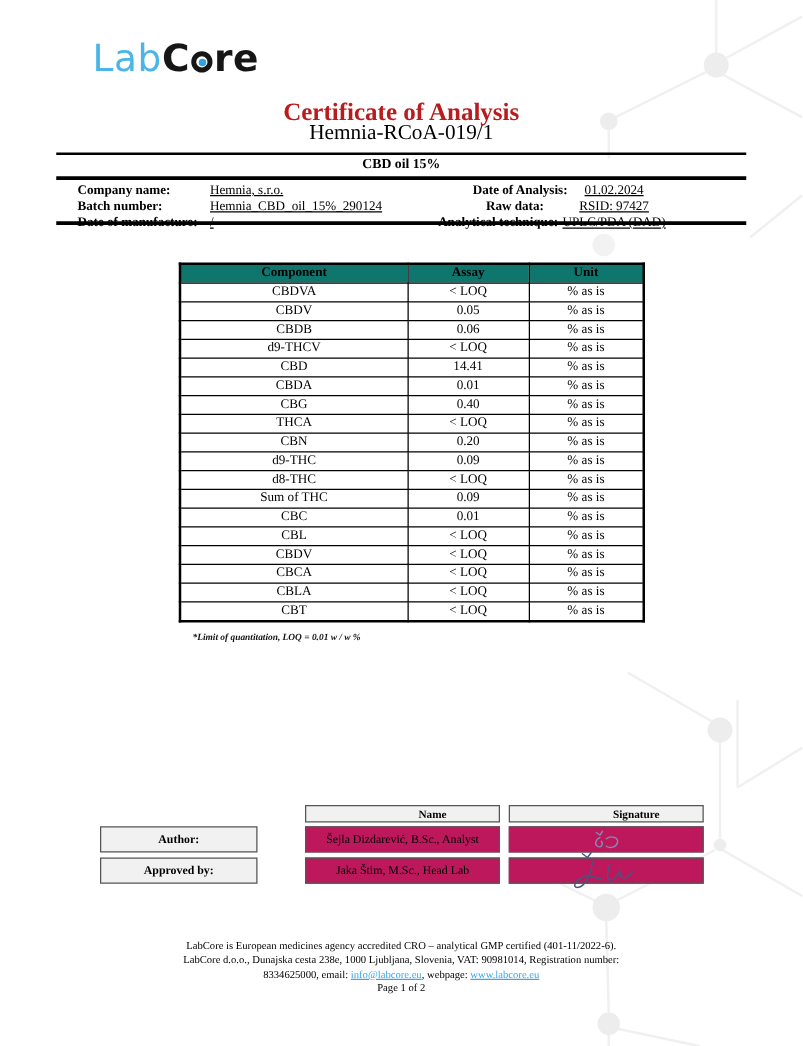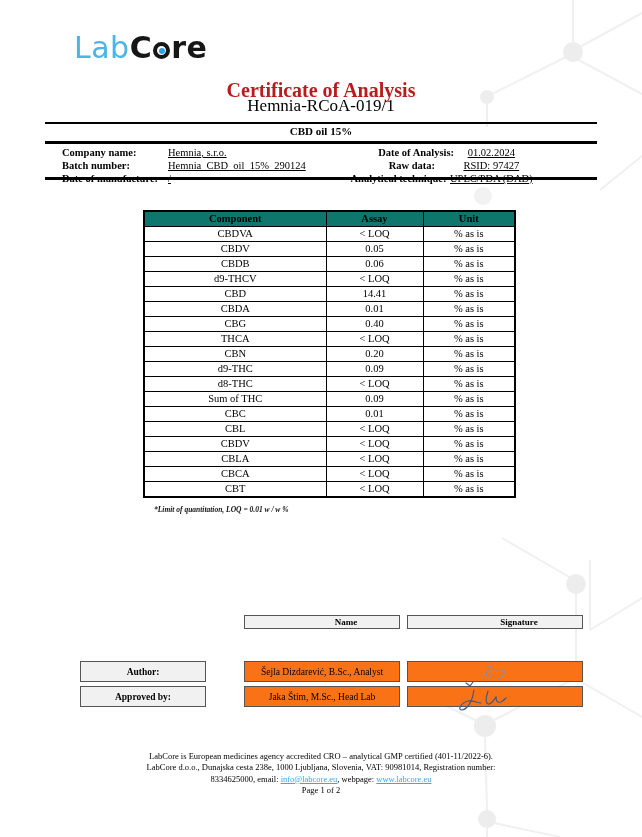--- a/index.html
+++ b/index.html
@@ -37,28 +37,28 @@
 
   
   table.results { position:absolute; left:143px; top:210px; border-collapse:collapse; table-layout:fixed; border:2px solid #000; }
   table.results th, table.results td { border:1px solid #000; text-align:center; padding:0; font-size:10.5px; overflow:hidden; }
   table.results th { height:15px; background:#0f766e; font-weight:bold; }
   table.results td { height:14.3px; line-height:14px; }
 
   .footnote { position:absolute; left:154px; top:505px; font-size:7.5px; font-style:italic; font-weight:bold; color:#111; }
 
   
-  .so-box { position:absolute; border:1px solid #555; background:#f97316; display:flex; align-items:center; justify-content:center; font-size:9.5px; }
+  .so-box { position:absolute; border:1px solid #555; background:#be185d; display:flex; align-items:center; justify-content:center; font-size:9.5px; }
   .so-head { height:14px; background:#f1f1f1; font-weight:bold; font-size:9px; }
   .so-role { left:80px; width:126px; height:21px; background:#f1f1f1; font-weight:bold; }
   .so-name { left:244px; width:156px; }
-  .so-sig  { left:407px; width:176px; overflow:visible; }
+  .so-sig  { left:407px; width:156px; overflow:visible; }
   .r1 { top:661px; height:21px; }
   .r2 { top:686px; height:21px; }
-  .hd { top:615px;padding-left:48px; }
+  .hd { top:644px;padding-left:48px; }
   .sig-svg { position:absolute; }
 
   
   .footer { position:absolute; top:751px; left:0; width:100%; text-align:center; font-size:8.5px; line-height:11.4px; color:#000; }
   .footer a { color:#3aa7e6; text-decoration:underline; cursor:pointer;margin-top:25px; }
 </style>
 </head>
 <body>
 
 <div class="page">
@@ -201,26 +201,26 @@
             <td>CBL</td>
             <td>&lt; LOQ</td>
             <td>% as is</td>
           </tr>
           <tr>
             <td>CBDV</td>
             <td>&lt; LOQ</td>
             <td>% as is</td>
           </tr>
           <tr>
+            <td>CBCA</td>
+            <td>&lt; LOQ</td>
+            <td>% as is</td>
+          </tr>
+          <tr>
             <td>CBLA</td>
-            <td>&lt; LOQ</td>
-            <td>% as is</td>
-          </tr>
-          <tr>
-            <td>CBCA</td>
             <td>&lt; LOQ</td>
             <td>% as is</td>
           </tr>
           <tr>
             <td>CBT</td>
             <td>&lt; LOQ</td>
             <td>% as is</td>
           </tr>
         </tbody>
     </table>

